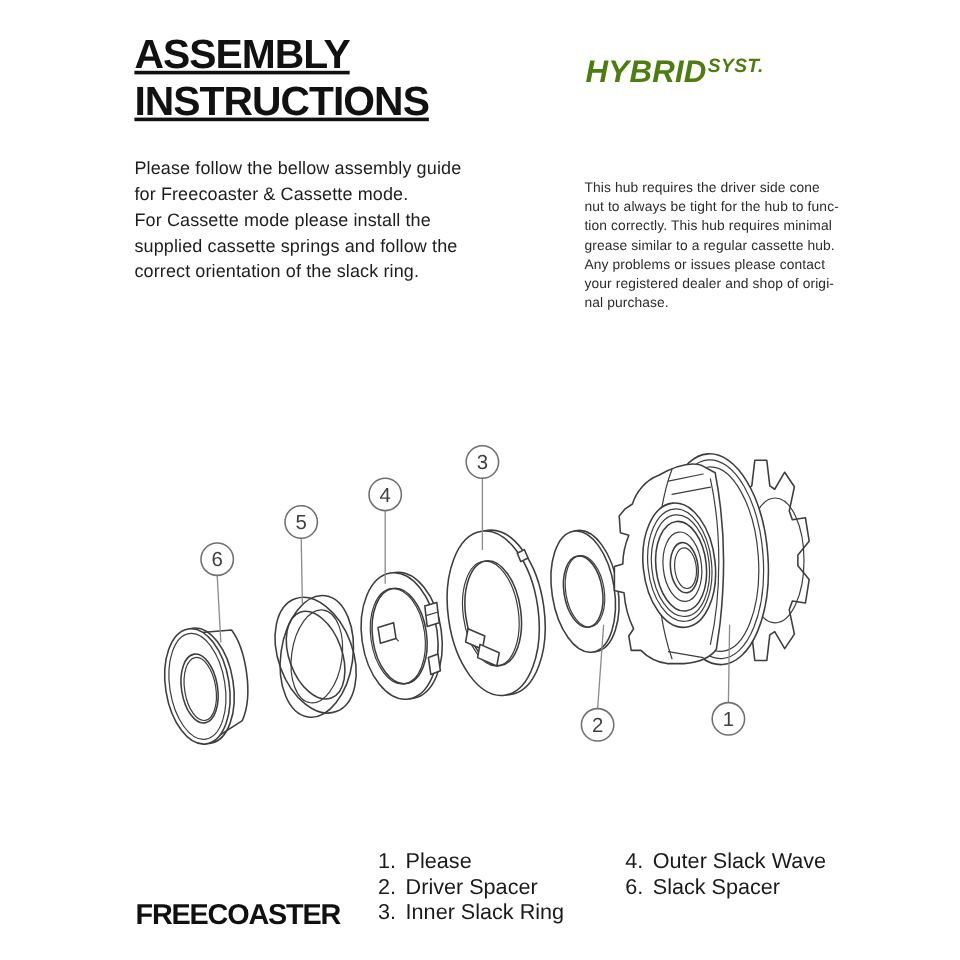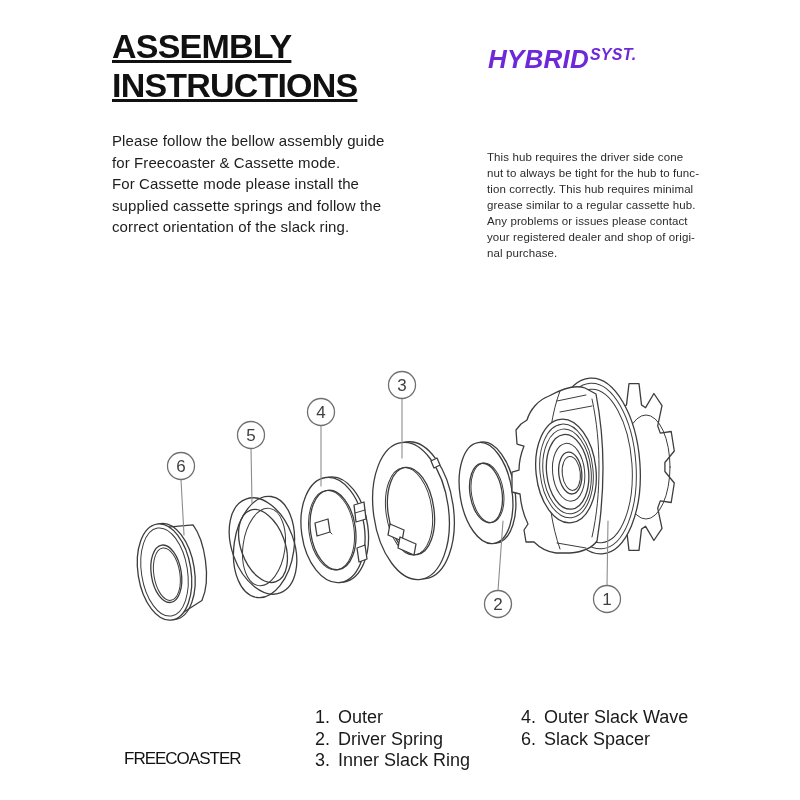--- a/index.html
+++ b/index.html
@@ -7,37 +7,37 @@
     width:800px;height:800px;position:relative;overflow:hidden;
     background:#ffffff;color:#161616;
     font-family:"Liberation Sans", sans-serif;
   }
   .abs{position:absolute;}
   #title{
     left:112px;top:27px;
     font-size:34px;line-height:39px;font-weight:700;letter-spacing:-0.8px;
     white-space:pre-line;color:#111;text-decoration:underline;
   }
-  #brand{left:488px;top:44px;font-style:italic;font-weight:700;color:#6d28d9;white-space:nowrap;}
+  #brand{left:488px;top:44px;font-style:italic;font-weight:700;color:#4d7c0f;white-space:nowrap;}
   #brand .main{font-size:26px;letter-spacing:0.2px;}
   #brand .sup{font-size:16px;position:relative;top:-8px;letter-spacing:0.3px;margin-left:1px;}
   #intro{
     left:112px;top:130px;width:380px;
     font-size:15px;line-height:21.5px;color:#1d1d1d;
     white-space:pre-line;letter-spacing:0.1px;
   }
   #note{
     left:487px;top:138px;width:230px;
     font-size:11.5px;line-height:16px;color:#2b2b2b;
     white-space:pre-line;letter-spacing:0.1px;margin-top:11px;
   }
   #diagram-svg{position:absolute;left:0;top:0;}
   #mode{
     left:113px;top:749px;
-    font-size:17px;font-weight:400;letter-spacing:-1px;color:#111;margin-left:11px;
+    font-size:24px;font-weight:700;letter-spacing:-1px;color:#111;
   }
   .parts-col{position:absolute;top:707px;font-size:18px;line-height:21.5px;color:#1a1a1a;}
   #parts-col-1{left:315px;}
   #parts-col-2{left:521px;}
   .part-row{white-space:nowrap;}
   .pn{display:inline-block;min-width:23px;}
   svg text{font-family:"Liberation Sans", sans-serif;}
 </style>
 </head>
 <body>
@@ -201,24 +201,24 @@
       <circle cx="181" cy="466" r="13.5" fill="#fff"></circle>
       <text x="181" y="472" text-anchor="middle" font-size="17" fill="#3f3f3f" stroke="none">6</text>
     </g>
   </g>
 </svg>
 
 <div class="abs" id="mode">FREECOASTER</div>
 
 <div class="parts-col" id="parts-col-1">
   <div class="part-row">
-    <span class="pn">1.</span><span>Outer</span>
-  </div>
-  <div class="part-row">
-    <span class="pn">2.</span><span>Driver Spring</span>
+    <span class="pn">1.</span><span>Please</span>
+  </div>
+  <div class="part-row">
+    <span class="pn">2.</span><span>Driver Spacer</span>
   </div>
   <div class="part-row">
     <span class="pn">3.</span><span>Inner Slack Ring</span>
   </div>
 </div>
 
 <div class="parts-col" id="parts-col-2">
   <div class="part-row">
     <span class="pn">4.</span><span>Outer Slack Wave</span>
   </div>

